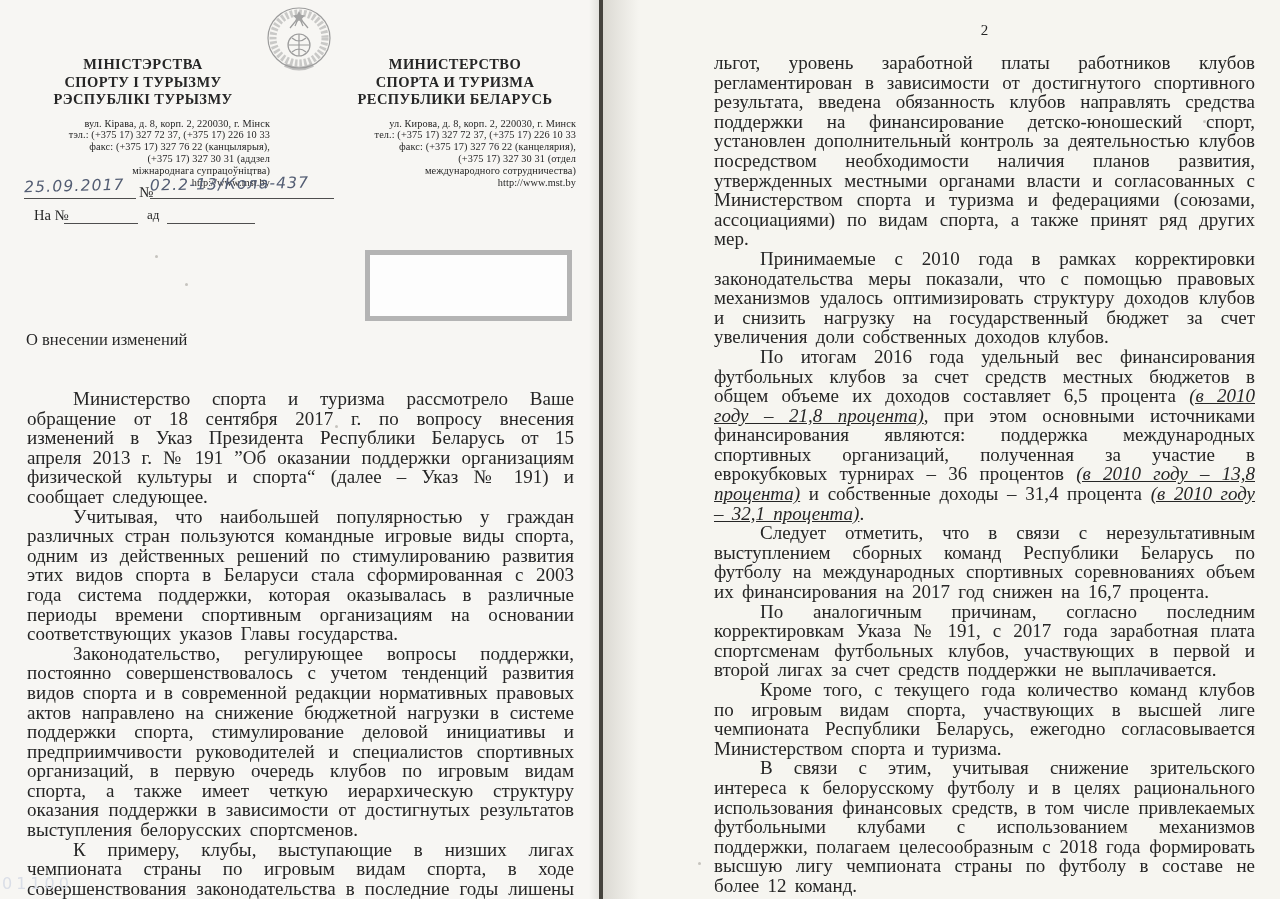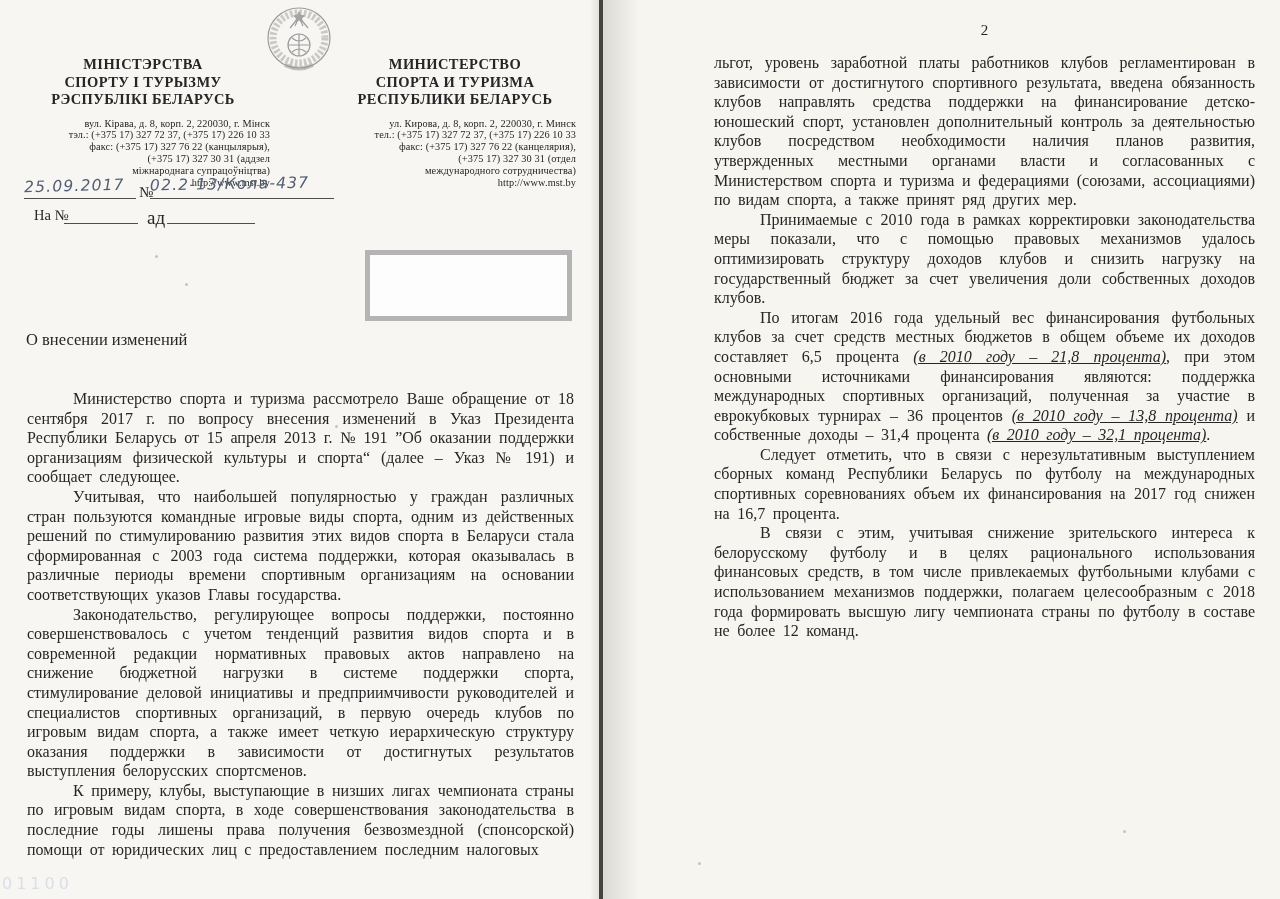--- a/index.html
+++ b/index.html
@@ -30,33 +30,33 @@
   
   .uline { position:absolute; border-bottom:1.5px solid #4e4e4e; }
   .hw { font-family:"DejaVu Sans", sans-serif; font-style:italic; color:#535d73; letter-spacing:1.2px; }
   #date-line   { left:24px;  top:177px; width:112px; height:21px; }
   #date-line span { display:inline-block; font-size:15.5px; transform:rotate(-1.5deg); }
   #num-label   { position:absolute; left:139px; top:184px; font-size:15px; }
   #number-line { left:150px; top:175px; width:184px; height:23px; }
   #number-line span { display:inline-block; font-size:15.5px; transform:rotate(-1deg); white-space:nowrap; }
   #reply-label { position:absolute; left:34px; top:207px; font-size:14.5px; }
   #reply-line  { left:64px;  top:207px; width:74px; height:16px; }
-  #from-label  { position:absolute; left:147px; top:207px; font-size:19px; }
+  #from-label  { position:absolute; left:147px; top:207px; font-size:13px; }
   #from-line   { left:167px; top:207px; width:88px; height:16px; }
 
   
   #redaction-box { position:absolute; left:365px; top:250px; width:197px; height:61px;
     background:#fdfdfd; border:5px solid #b4b4b4; }
 
   
   #subject { position:absolute; left:26px; top:330px; font-size:16.5px; }
   .body-text { position:absolute; }
   #body-left  { left:27px;  top:389px; width:547px; }
   #body-right { left:111px; top:53px;  width:541px; }
-  .body-text p { margin:0; text-indent:46px; text-align:justify; font-size:16px;
+  .body-text p { margin:0; text-indent:46px; text-align:justify; font-size:19px;
     line-height:19.6px; word-spacing:3.5px; }
   .body-text p.no-indent { text-indent:0; }
   .body-text em { font-style:italic;text-decoration:underline; }
   #pagenum { position:absolute; left:111px; top:22px; width:541px; text-align:center; font-size:15px; }
 
   
   #corner-mark { position:absolute; left:2px; top:874px; font-family:"DejaVu Sans", sans-serif;
     font-size:16px; letter-spacing:4px; color:#dadee7;text-align:right; }
   .speck { position:absolute; width:3px; height:3px; border-radius:50%; background:#b9b6b0; opacity:0.8; }
 </style>
@@ -78,21 +78,21 @@
           <path d="M26 62 q14 7 28 0" stroke-width="4" opacity="0.6"></path>
         </g>
         <path d="M40 8 l1.9 3.8 4.2 .6 -3 3 .7 4.2 -3.8 -2 -3.8 2 .7 -4.2 -3 -3 4.2 -.6 z" fill="#a3a3a3"></path>
       </svg>
     </div>
 
     <div class="lh-block" id="lh-by">
       <div class="lh-title">
         <div>МІНІСТЭРСТВА</div>
         <div>СПОРТУ І ТУРЫЗМУ</div>
-        <div>РЭСПУБЛІКІ БЕЛАРУСЬ</div>
+        <div>РЭСПУБЛІКІ ТУРЫЗМУ</div>
       </div>
       <div class="lh-address">
         <div>вул. Кірава, д. 8, корп. 2, 220030, г. Мінск</div>
         <div>тэл.: (+375 17) 327 72 37, (+375 17) 226 10 33</div>
         <div>факс: (+375 17) 327 76 22 (канцылярыя),</div>
         <div>(+375 17) 327 30 31 (аддзел</div>
         <div>міжнароднага супрацоўніцтва)</div>
         <div>http://www.mst.by</div>
       </div>
     </div>
@@ -147,20 +147,22 @@
   <div class="seam-shadow"></div>
 
   <div class="page" id="page-right">
     <div id="pagenum">2</div>
 
     <div class="body-text" id="body-right">
       <p class="no-indent">льгот, уровень заработной платы работников клубов регламентирован в зависимости от достигнутого спортивного результата, введена обязанность клубов направлять средства поддержки на финансирование детско-юношеский спорт, установлен дополнительный контроль за деятельностью клубов посредством необходимости наличия планов развития, утвержденных местными органами власти и согласованных с Министерством спорта и туризма и федерациями (союзами, ассоциациями) по видам спорта, а также принят ряд других мер.</p>
       <p>Принимаемые с 2010 года в рамках корректировки законодательства меры показали, что с помощью правовых механизмов удалось оптимизировать структуру доходов клубов и снизить нагрузку на государственный бюджет за счет увеличения доли собственных доходов клубов.</p>
       <p><span>По итогам 2016 года удельный вес финансирования футбольных клубов за счет средств местных бюджетов в общем объеме их доходов составляет 6,5 процента </span><em>(в 2010 году – 21,8 процента)</em><span>, при этом основными источниками финансирования являются: поддержка международных спортивных организаций, полученная за участие в еврокубковых турнирах – 36 процентов </span><em>(в 2010 году – 13,8 процента)</em><span> и собственные доходы – 31,4 процента </span><em>(в 2010 году – 32,1 процента)</em><span>.</span></p>
       <p>Следует отметить, что в связи с нерезультативным выступлением сборных команд Республики Беларусь по футболу на международных спортивных соревнованиях объем их финансирования на 2017 год снижен на 16,7 процента.</p>
+      <p>По аналогичным причинам, согласно последним корректировкам Указа № 191, с 2017 года заработная плата спортсменам футбольных клубов, участвующих в первой и второй лигах за счет средств поддержки не выплачивается.</p>
+      <p>Кроме того, с текущего года количество команд клубов по игровым видам спорта, участвующих в высшей лиге чемпионата Республики Беларусь, ежегодно согласовывается Министерством спорта и туризма.</p>
       <p>В связи с этим, учитывая снижение зрительского интереса к белорусскому футболу и в целях рационального использования финансовых средств, в том числе привлекаемых футбольными клубами с использованием механизмов поддержки, полагаем целесообразным с 2018 года формировать высшую лигу чемпионата страны по футболу в составе не более 12 команд.</p>
     </div>
 
     <div class="speck" style="left:600px; top:120px;"></div>
     <div class="speck" style="left:520px; top:830px;"></div>
     <div class="speck" style="left:95px; top:862px;"></div>
   </div>
 
 </div>
 

